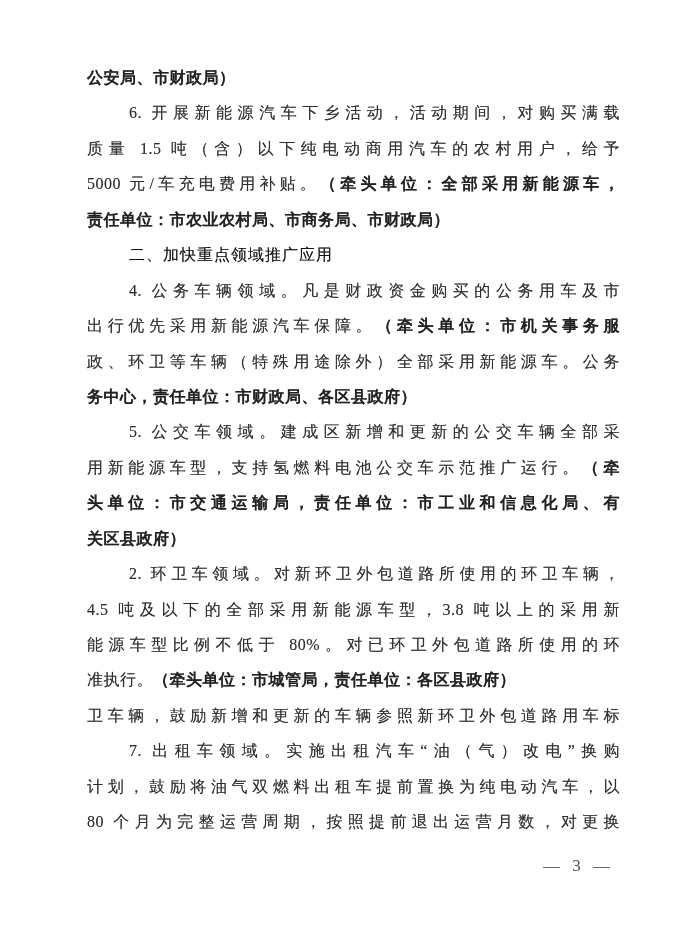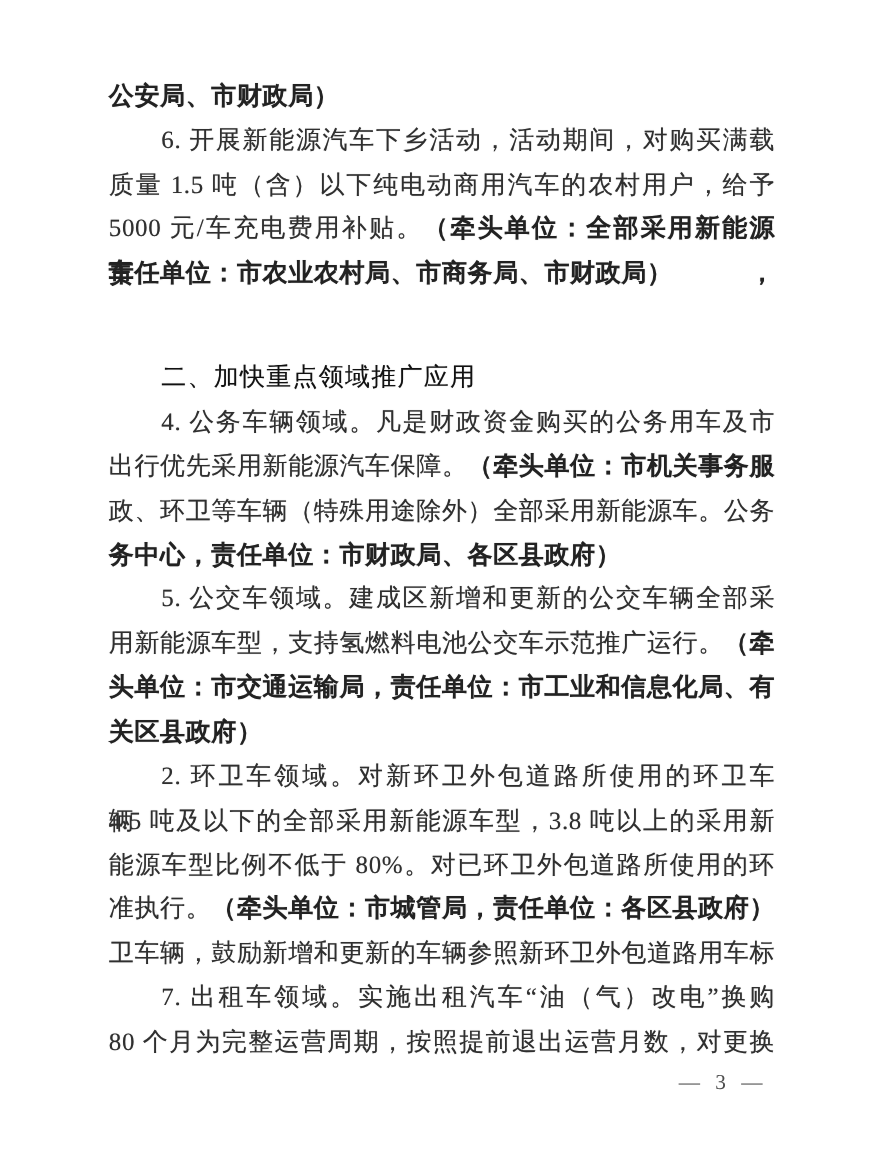--- a/index.html
+++ b/index.html
@@ -17,41 +17,40 @@
     margin:0 auto;
     overflow:hidden;
     font-family:"Liberation Serif","DejaVu Serif",serif;
   }
   .content{
     position:absolute;
     left:87px;top:60px;
     width:533px;
   }
   .line{
-    font-size:20px;
+    font-size:16px;
     line-height:35.45px;
     height:35.45px;
     letter-spacing:0.5px;
     color:var(--body-text);
     white-space:normal;
     text-shadow:0 0 0.6px rgba(60,60,60,0.55); 
   }
   .line.just{
     text-align:justify;
     text-align-last:justify;
   }
   .line.ind{
     text-indent:42px;
   }
   .line.head{
     font-family:"Liberation Sans","DejaVu Sans",sans-serif;
     font-weight:bold;
     color:var(--heading-text);
     letter-spacing:1px;
-    margin-top:48px;
   }
   .seg.kai{
     font-weight:bold;
     color:var(--kai-text);
   }
   .seg.normal{
     font-weight:normal;
   }
   .pagenum{
     position:absolute;
@@ -81,16 +80,17 @@
       <div class="line just ind"><span class="seg normal">5. 公交车领域。建成区新增和更新的公交车辆全部采</span></div>
       <div class="line just"><span class="seg normal">用新能源车型，支持氢燃料电池公交车示范推广运行。</span><span class="seg kai">（牵</span></div>
       <div class="line just"><span class="seg kai">头单位：市交通运输局，责任单位：市工业和信息化局、有</span></div>
       <div class="line"><span class="seg kai">关区县政府）</span></div>
       <div class="line just ind"><span class="seg normal">2. 环卫车领域。对新环卫外包道路所使用的环卫车辆，</span></div>
       <div class="line just"><span class="seg normal">4.5 吨及以下的全部采用新能源车型，3.8 吨以上的采用新</span></div>
       <div class="line just"><span class="seg normal">能源车型比例不低于 80%。对已环卫外包道路所使用的环</span></div>
       <div class="line"><span class="seg normal">准执行。</span><span class="seg kai">（牵头单位：市城管局，责任单位：各区县政府）</span></div>
       <div class="line just"><span class="seg normal">卫车辆，鼓励新增和更新的车辆参照新环卫外包道路用车标</span></div>
       <div class="line just ind"><span class="seg normal">7. 出租车领域。实施出租汽车“油（气）改电”换购</span></div>
+      <div class="line just"><span class="seg normal">计划，鼓励将油气双燃料出租车提前置换为纯电动汽车，以</span></div>
       <div class="line just"><span class="seg normal">80 个月为完整运营周期，按照提前退出运营月数，对更换</span></div>
     </div>
   <div class="pagenum">— 3 —</div>
 </div>
 
 </body></html>

